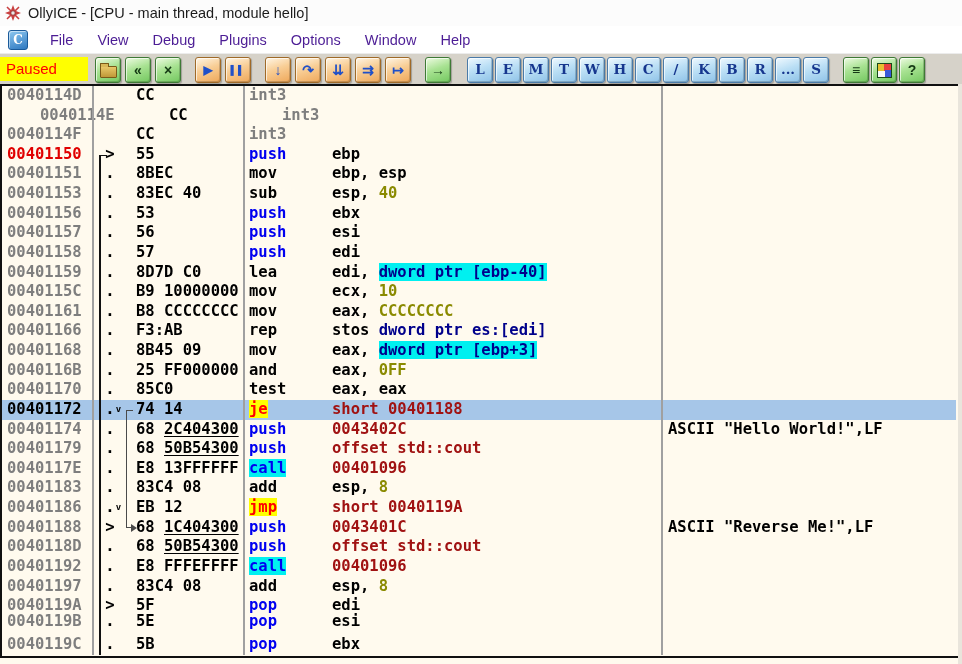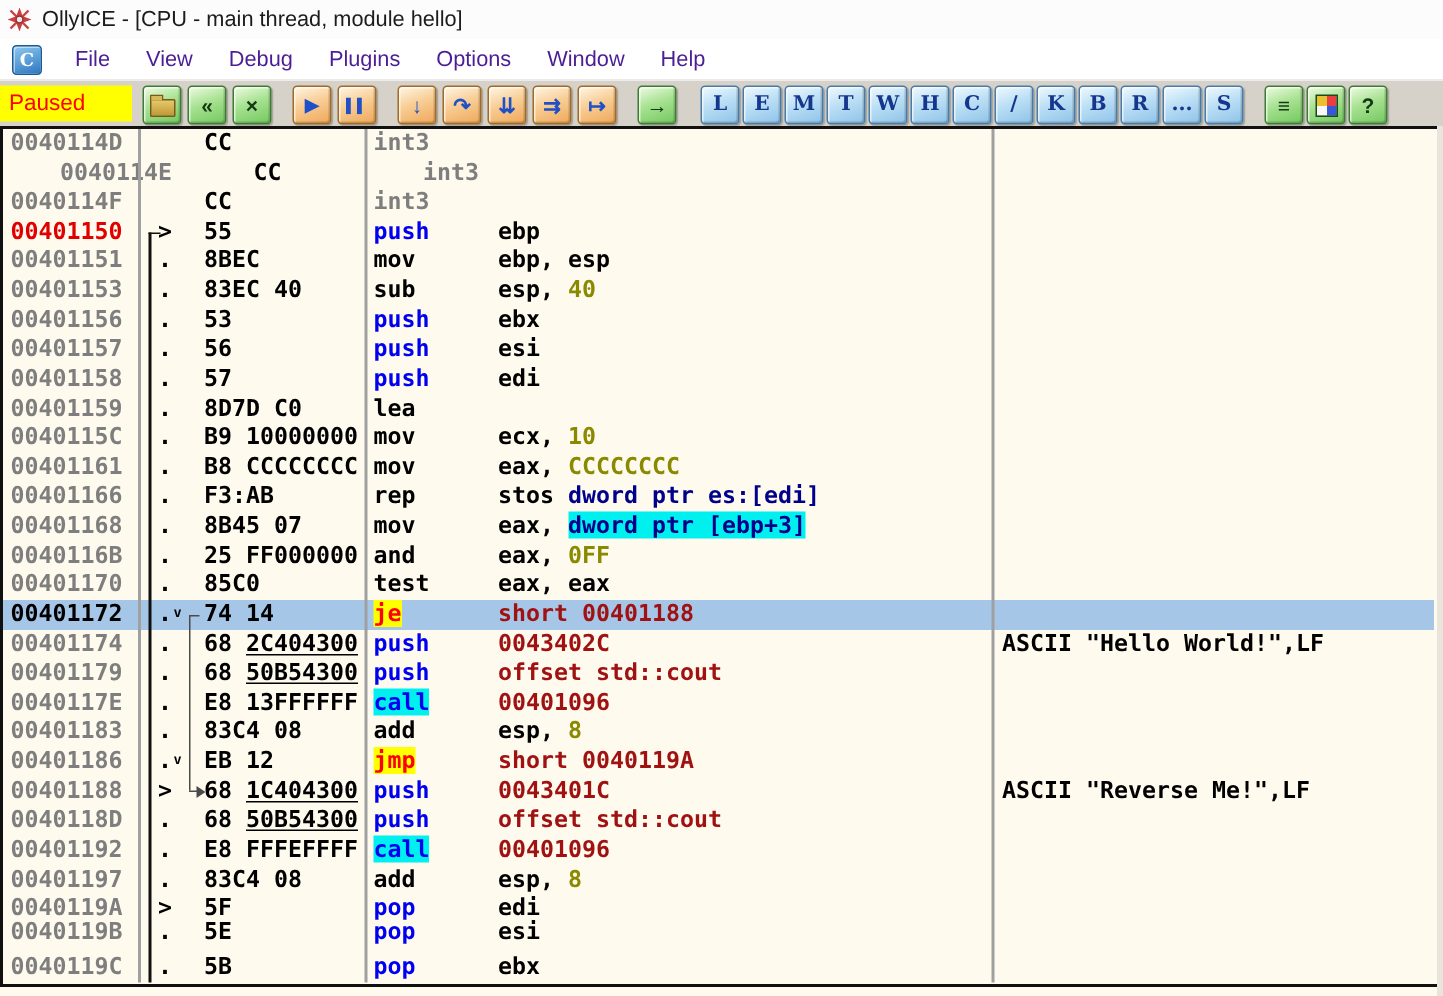--- a/index.html
+++ b/index.html
@@ -254,20 +254,21 @@
           <span class="c-mk"> .</span>
           <span class="c-hex"><span style="position: static;">57</span></span>
           <span class="c-mn"><span class="c-blue" style="position: static;">push</span></span>
           <span class="c-ops"><span style="position: static;">edi</span></span>
         </div>
         <div class="row" style="top: 178.58px;">
           <span class="c-addr">00401159</span>
           <span class="c-mk"> .</span>
           <span class="c-hex"><span style="position: static;">8D7D C0</span></span>
           <span class="c-mn"><span style="position: static;">lea</span></span>
+          <span class="c-ops"><span style="position: static;">edi, </span><span class="c-navy bg-cyan" style="position: static;">dword ptr [ebp-40]</span></span>
         </div>
         <div class="row" style="top: 198.2px;">
           <span class="c-addr">0040115C</span>
           <span class="c-mk"> .</span>
           <span class="c-hex"><span style="position: static;">B9 10000000</span></span>
           <span class="c-mn"><span style="position: static;">mov</span></span>
           <span class="c-ops"><span style="position: static;">ecx, </span><span class="c-olive" style="position: static;">10</span></span>
         </div>
         <div class="row" style="top: 217.82px;">
           <span class="c-addr">00401161</span>
@@ -279,21 +280,21 @@
         <div class="row" style="top: 237.44px;">
           <span class="c-addr">00401166</span>
           <span class="c-mk"> .</span>
           <span class="c-hex"><span style="position: static;">F3:AB</span></span>
           <span class="c-mn"><span style="position: static;">rep</span></span>
           <span class="c-ops"><span style="position: static;">stos </span><span class="c-navy" style="position: static;">dword ptr es:[edi]</span></span>
         </div>
         <div class="row" style="top: 257.06px;">
           <span class="c-addr">00401168</span>
           <span class="c-mk"> .</span>
-          <span class="c-hex"><span style="position: static;">8B45 07</span></span>
+          <span class="c-hex"><span style="position: static;">8B45 09</span></span>
           <span class="c-mn"><span style="position: static;">mov</span></span>
           <span class="c-ops"><span style="position: static;">eax, </span><span class="c-navy bg-cyan" style="position: static;">dword ptr [ebp+3]</span></span>
         </div>
         <div class="row" style="top: 276.68px;">
           <span class="c-addr">0040116B</span>
           <span class="c-mk"> .</span>
           <span class="c-hex"><span style="position: static; margin-top: 36px;">25 FF000000</span></span>
           <span class="c-mn"><span style="position: static;">and</span></span>
           <span class="c-ops"><span style="position: static;">eax, </span><span class="c-olive" style="position: static;">0FF</span></span>
         </div>

